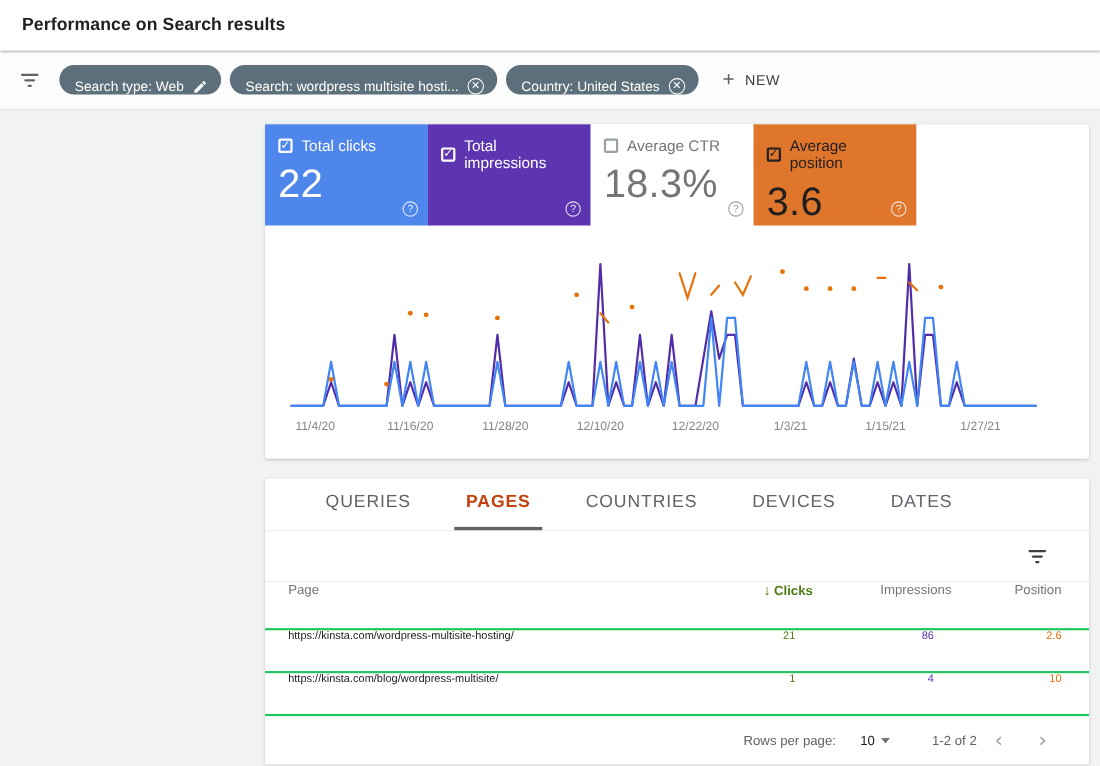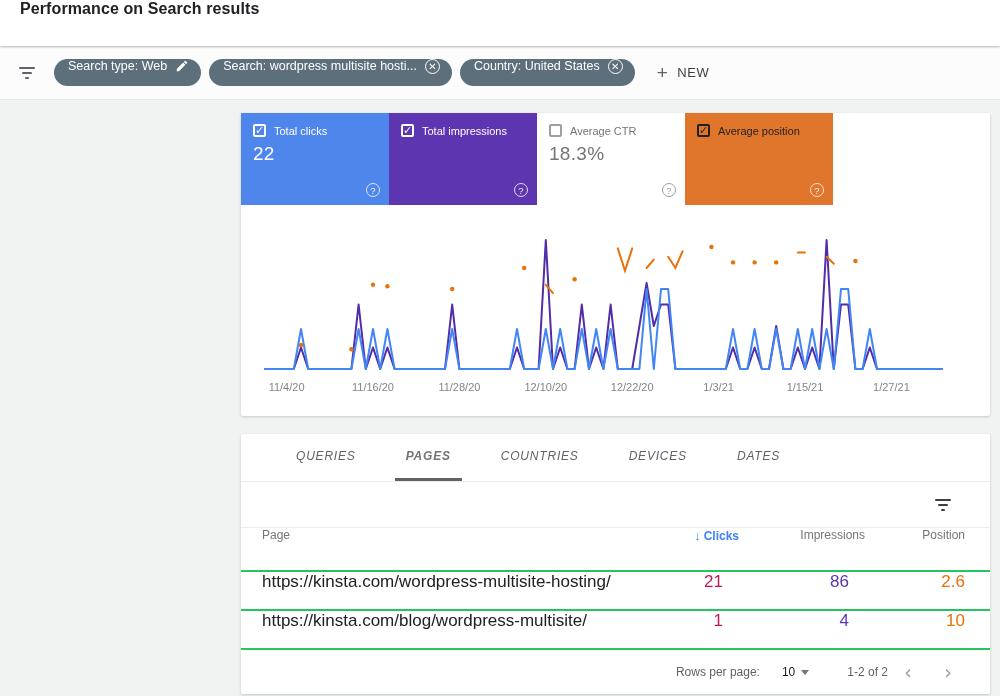--- a/index.html
+++ b/index.html
@@ -1,94 +1,94 @@
 <!DOCTYPE html>
 <html><head>
 <meta charset="utf-8">
 <style>
   * { margin:0; padding:0; box-sizing:border-box; }
   html,body { width:1000px; height:696px; overflow:hidden;
     font-family:"Liberation Sans","DejaVu Sans",sans-serif; background:#f1f2f2; }
 
   
   .app-header { position:relative; z-index:5; height:46px; background:#fff;
-    display:flex; align-items:flex-start; padding:0 20px;
+    display:flex; align-items:center; padding:0 20px;
     box-shadow:0 1px 2px rgba(0,0,0,.28); }
   .app-title { font-size:16px; color:#202124; font-weight:700; letter-spacing:.1px; }
 
   .filter-bar { position:relative; z-index:4; height:54px; background:#fcfcfc;
     display:flex; align-items:center; padding:0 16px; gap:8px;
     border-bottom:1px solid #e4e6e7; }
   .funnel { width:18px; height:14px; position:relative; margin:0 10px 0 2px; flex:0 0 auto; }
   .funnel i { position:absolute; left:50%; transform:translateX(-50%); height:2px; background:#5f6368; border-radius:1px; display:block;}
   .funnel i:nth-child(1){ top:1px; width:16px; }
   .funnel i:nth-child(2){ top:6px; width:10px; }
   .funnel i:nth-child(3){ top:11px; width:4px; }
   .funnel.dark i { background:#3c4043; }
 
   .chip { height:27px; background:#5c6f7b; border-radius:16px; color:#fff;
-    display:flex; align-items:flex-start; gap:8px; padding:0 12px 0 14px;
+    display:flex; align-items:flex-end; gap:8px; padding:0 12px 0 14px;
     font-size:12.5px; cursor:pointer; white-space:nowrap; }
   .chip .pencil { width:14px; height:14px; flex:0 0 auto; }
   .chip .cancel { width:15px; height:15px; border:1.4px solid #fff; border-radius:50%;
     display:flex; align-items:center; justify-content:center;
     font-size:10px; line-height:1; color:#fff; flex:0 0 auto; }
   .new-btn { display:flex; align-items:center; gap:9px; margin-left:14px;
     color:#3c4043; font-size:13px; letter-spacing:.5px; cursor:pointer; }
   .new-btn .plus { font-size:19px; font-weight:400; color:#5f6368; line-height:1; }
 
   
   .main { padding:13px 0 0 241px; }
   .card { width:749px; background:#fff; border-radius:2px;
     box-shadow:0 1px 3px rgba(0,0,0,.18); }
 
   
   .metric-banner { display:flex; }
   .metric-card { position:relative; width:148px; height:92px; padding:11px 12px; cursor:pointer; }
   .mc-top { display:flex; align-items:center; gap:8px; }
   .cb { width:13px; height:13px; border:2px solid; border-radius:2px; font-size:11px;
     display:flex; align-items:center; justify-content:center; line-height:1; cursor:pointer; flex:0 0 auto;}
-  .mc-label { font-size:11px; }
-  .mc-value { font-size:19px; font-weight:400; margin-top:6px; letter-spacing:.3px; }
+  .mc-label { font-size:14px; }
+  .mc-value { font-size:36px; font-weight:400; margin-top:6px; letter-spacing:.3px; }
   .help { position:absolute; right:9px; bottom:8px; width:14px; height:14px;
     border:1px solid; border-radius:50%; font-size:9.5px; display:flex;
     align-items:center; justify-content:center; cursor:pointer; }
   .mc-clicks { background:#4e86ec; color:#fff; }
   .mc-impr   { background:#5e35b1; color:#fff; }
   .mc-ctr    { background:#fff; color:#757575; }
   .mc-pos    { background:#e0762c; color:#1f1f1f; }
   .cb-light { border-color:#fff; color:#fff; }
   .cb-dark  { border-color:#212121; color:#212121; }
   .cb-off   { border-color:#9aa0a6; color:transparent; }
   .help-light { border-color:rgba(255,255,255,.8); color:rgba(255,255,255,.9); }
   .help-gray  { border-color:#9aa0a6; color:#9aa0a6; }
 
   .chart-region { padding:14px 0 13px 4px; }
 
   
   .table-card { margin-top:18px; }
   .tabs { display:flex; padding-left:30px; border-bottom:1px solid #eceded; }
   .tab { padding:0 11px; margin:0 14px; height:47px; display:flex; align-items:center;
-    font-size:12px; letter-spacing:.8px; color:#5f6368; cursor:pointer;
-    border-bottom:3px solid transparent; white-space:nowrap;font-style:italic; }
-  .tab.active { color:#737373; border-bottom-color:#5f6368; font-weight:700;text-align:right; }
+    font-size:16px; letter-spacing:.8px; color:#5f6368; cursor:pointer;
+    border-bottom:3px solid transparent; white-space:nowrap; }
+  .tab.active { color:#c2410c; border-bottom-color:#5f6368; font-weight:700;text-align:right; }
 
   .table-filter-row { height:46px; display:flex; align-items:center; justify-content:flex-end;
     padding-right:28px; border-bottom:1px solid #eceded; }
 
   .trow { display:flex; border-bottom:2px solid #22c55e; }
   .thead { height:44px; font-size:12px; color:#757575; }
-  .tdata { height:39px; font-size:17px; color:#202124; }
+  .tdata { height:39px; font-size:10px; color:#202124; }
   .col-page { flex:1; padding-left:21px; overflow:hidden; white-space:nowrap; }
   .col-num { width:110px; text-align:right; flex:0 0 auto; }
   .col-impr { width:126px; }
   .col-pos { width:100px; margin-right:25px; }
-  .sort-wrap { color:#3b82f6; font-weight:700; }
+  .sort-wrap { color:#4d7c0f; font-weight:700; }
   .sort-arrow { font-weight:400; margin-right:3px; font-size:13px; }
-  .v-clicks { color:#be185d; }
+  .v-clicks { color:#4d7c0f; }
   .v-impr { color:#5e35b1; }
   .v-pos { color:#e8710a;margin-left:16px; }
 
   .pagination { height:44px; display:flex; align-items:center; justify-content:flex-end;
     font-size:12px; color:#5f6368; padding-right:22px; }
   .rpp-label { margin-right:22px; }
   .rpp-value { color:#202124; margin-right:6px; }
   .caret { width:0; height:0; border-left:4.5px solid transparent; border-right:4.5px solid transparent;
     border-top:5px solid #757575; display:inline-block; margin-right:38px; cursor:pointer; }
   .range { }
@@ -161,20 +161,21 @@
         </div>
         <div class="mc-value">18.3%</div>
         <span class="help help-gray">?</span>
       </div>
 
       <div class="metric-card mc-pos">
         <div class="mc-top">
           <span class="cb cb-dark">✓</span>
           <span class="mc-label">Average position</span>
         </div>
+        <div class="mc-value">3.6</div>
         <span class="help help-light">?</span>
       </div>
 
     </div>
 
     <div class="chart-region">
       <svg width="740" height="180" viewBox="0 0 740 180">
           <text x="41.6" y="172" text-anchor="middle" font-size="11" fill="#80868b">11/4/20</text>
           <text x="128" y="172" text-anchor="middle" font-size="11" fill="#80868b">11/16/20</text>
           <text x="214.4" y="172" text-anchor="middle" font-size="11" fill="#80868b">11/28/20</text>

